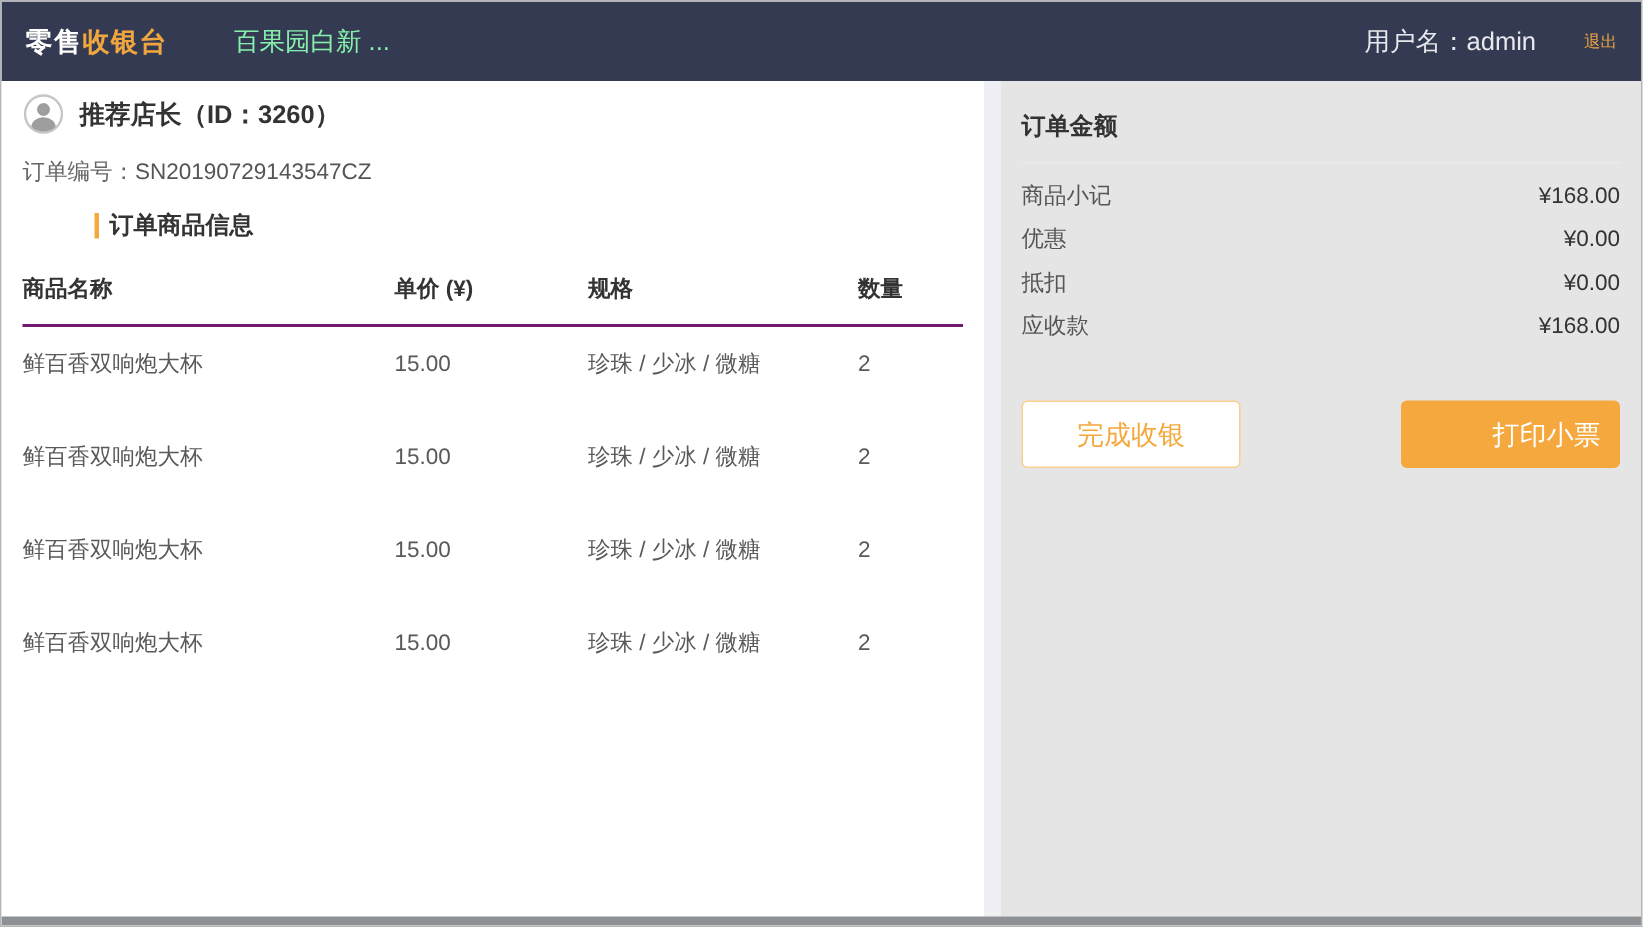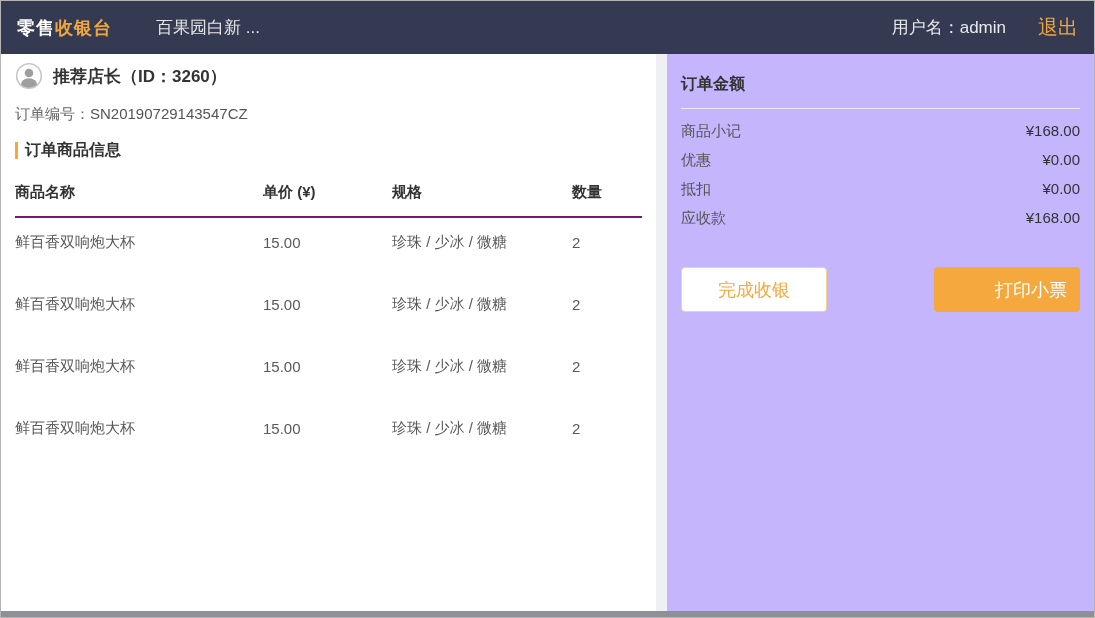--- a/index.html
+++ b/index.html
@@ -14,45 +14,45 @@
   
   .navbar {
     position:absolute; top:0; left:0; right:0; height:53px;
     background:#343a52;
     display:flex; align-items:center;
     padding:0 16px;
   }
   .brand { font-size:18px; font-weight:bold; letter-spacing:1px; }
   .brand .white { color:#ffffff; }
   .brand .orange { color:#f0a63f; }
-  .store-name { margin-left:44px; color:#e5e5e5; font-size:17px; cursor:pointer; }
+  .store-name { margin-left:44px; color:#86efac; font-size:17px; cursor:pointer; }
   .nav-spacer { flex:1; }
   .username { color:#e8e9ec; font-size:17px; }
-  .logout { margin-left:32px; color:#f0a63f; font-size:20px; cursor:pointer; }
+  .logout { margin-left:32px; color:#f0a63f; font-size:11px; cursor:pointer; }
 
   
   .main {
     position:absolute; top:53px; left:0; right:0; bottom:6px;
     display:flex;
   }
   .left-panel {
     width:655px; background:#ffffff; padding:0 14px;
   }
   .panel-divider { width:11px; background:#eef0f4; }
-  .right-panel { flex:1; background:#c4b5fd; padding:0 14px; }
+  .right-panel { flex:1; background:#e5e5e5; padding:0 14px; }
 
   
   .customer { margin-top:8px; display:flex; align-items:center; }
   .avatar { width:28px; height:28px; flex:0 0 auto; }
   .customer-name { margin-left:10px; font-size:17px; font-weight:bold; color:#333333; }
   .order-no { margin-top:15px; font-size:15px; color:#666666; }
   .order-no .val { color:#555555; }
   .section-title {
     margin-top:16px; display:flex; align-items:center;
-    font-size:16px; font-weight:bold; color:#333333;
+    font-size:16px; font-weight:bold; color:#333333;margin-left:48px;
   }
   .accent-bar { width:3px; height:17px; background:#f5a83d; margin-right:7px; }
 
   .items-header, .items-row {
     display:grid;
     grid-template-columns:248px 129px 180px 1fr;
     align-items:center;
   }
   .items-header {
     margin-top:10px;

